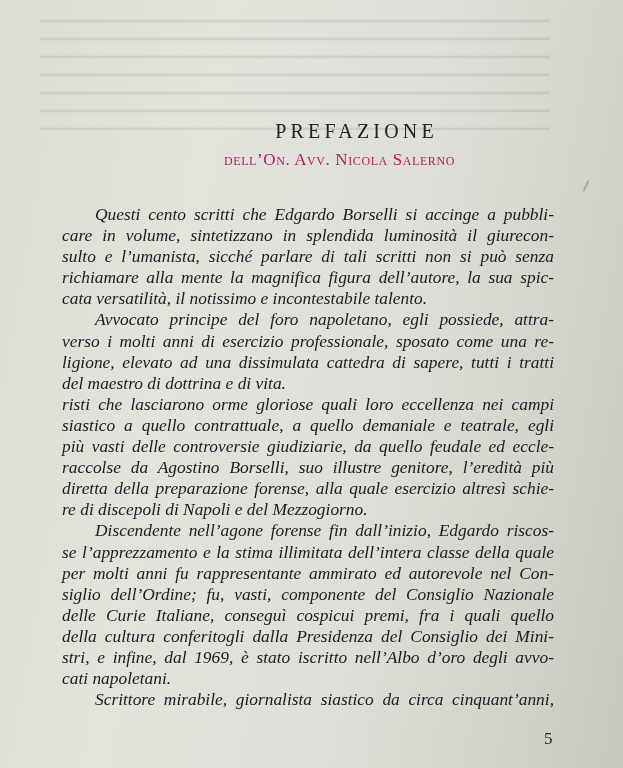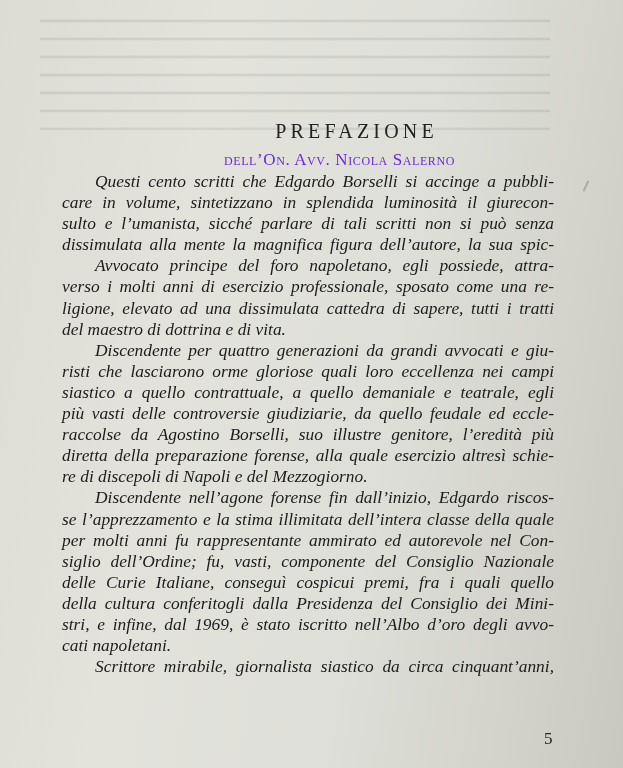--- a/index.html
+++ b/index.html
@@ -53,29 +53,29 @@
     .subtitle {
       position: absolute;
       left: 0;
       width: 623px;
       top: 150px;
       text-align: center;
       font-family: "Liberation Serif", serif;
       font-size: 17px;
       font-variant: small-caps;
       letter-spacing: 0.6px;
-      color: #6d28d9;
+      color: #be185d;
       padding-left: 56px;
       box-sizing: border-box;
     }
 
     .body-text {
       position: absolute;
       left: 62px;
-      top: 171px;
+      top: 204px;
       width: 492px;
       font-family: "Liberation Serif", serif;
       font-style: italic;
       font-size: 17.4px;
       color: #1c1c1c;
     }
     .line {
       height: 21.1px;
       line-height: 21.1px;
       white-space: nowrap;
@@ -129,28 +129,28 @@
   <div class="smudge"></div>
 
   <div class="title">PREFAZIONE</div>
   <div class="subtitle">dell’On. Avv. Nicola Salerno</div>
 
   <div class="body-text">
 
     <div class="line indent">Questi cento scritti che Edgardo Borselli si accinge a pubbli-</div>
     <div class="line">care in volume, sintetizzano in splendida luminosità il giurecon-</div>
     <div class="line">sulto e l’umanista, sicché parlare di tali scritti non si può senza</div>
-    <div class="line">dissimulata alla mente la magnifica figura dell’autore, la sua spic-</div>
+    <div class="line">richiamare alla mente la magnifica figura dell’autore, la sua spic-</div>
+    <div class="line last">cata versatilità, il notissimo e incontestabile talento.</div>
 
     <div class="line indent">Avvocato principe del foro napoletano, egli possiede, attra-</div>
     <div class="line">verso i molti anni di esercizio professionale, sposato come una re-</div>
     <div class="line">ligione, elevato ad una dissimulata cattedra di sapere, tutti i tratti</div>
     <div class="line last">del maestro di dottrina e di vita.</div>
 
-    <div class="line indent">Discendente per quattro generazioni da grandi avvocati e giu-</div>
     <div class="line">risti che lasciarono orme gloriose quali loro eccellenza nei campi</div>
     <div class="line">siastico a quello contrattuale, a quello demaniale e teatrale, egli</div>
     <div class="line">più vasti delle controversie giudiziarie, da quello feudale ed eccle-</div>
     <div class="line">raccolse da Agostino Borselli, suo illustre genitore, l’eredità più</div>
     <div class="line">diretta della preparazione forense, alla quale esercizio altresì schie-</div>
     <div class="line last">re di discepoli di Napoli e del Mezzogiorno.</div>
 
     <div class="line indent">Discendente nell’agone forense fin dall’inizio, Edgardo riscos-</div>
     <div class="line">se l’apprezzamento e la stima illimitata dell’intera classe della quale</div>
     <div class="line">per molti anni fu rappresentante ammirato ed autorevole nel Con-</div>

